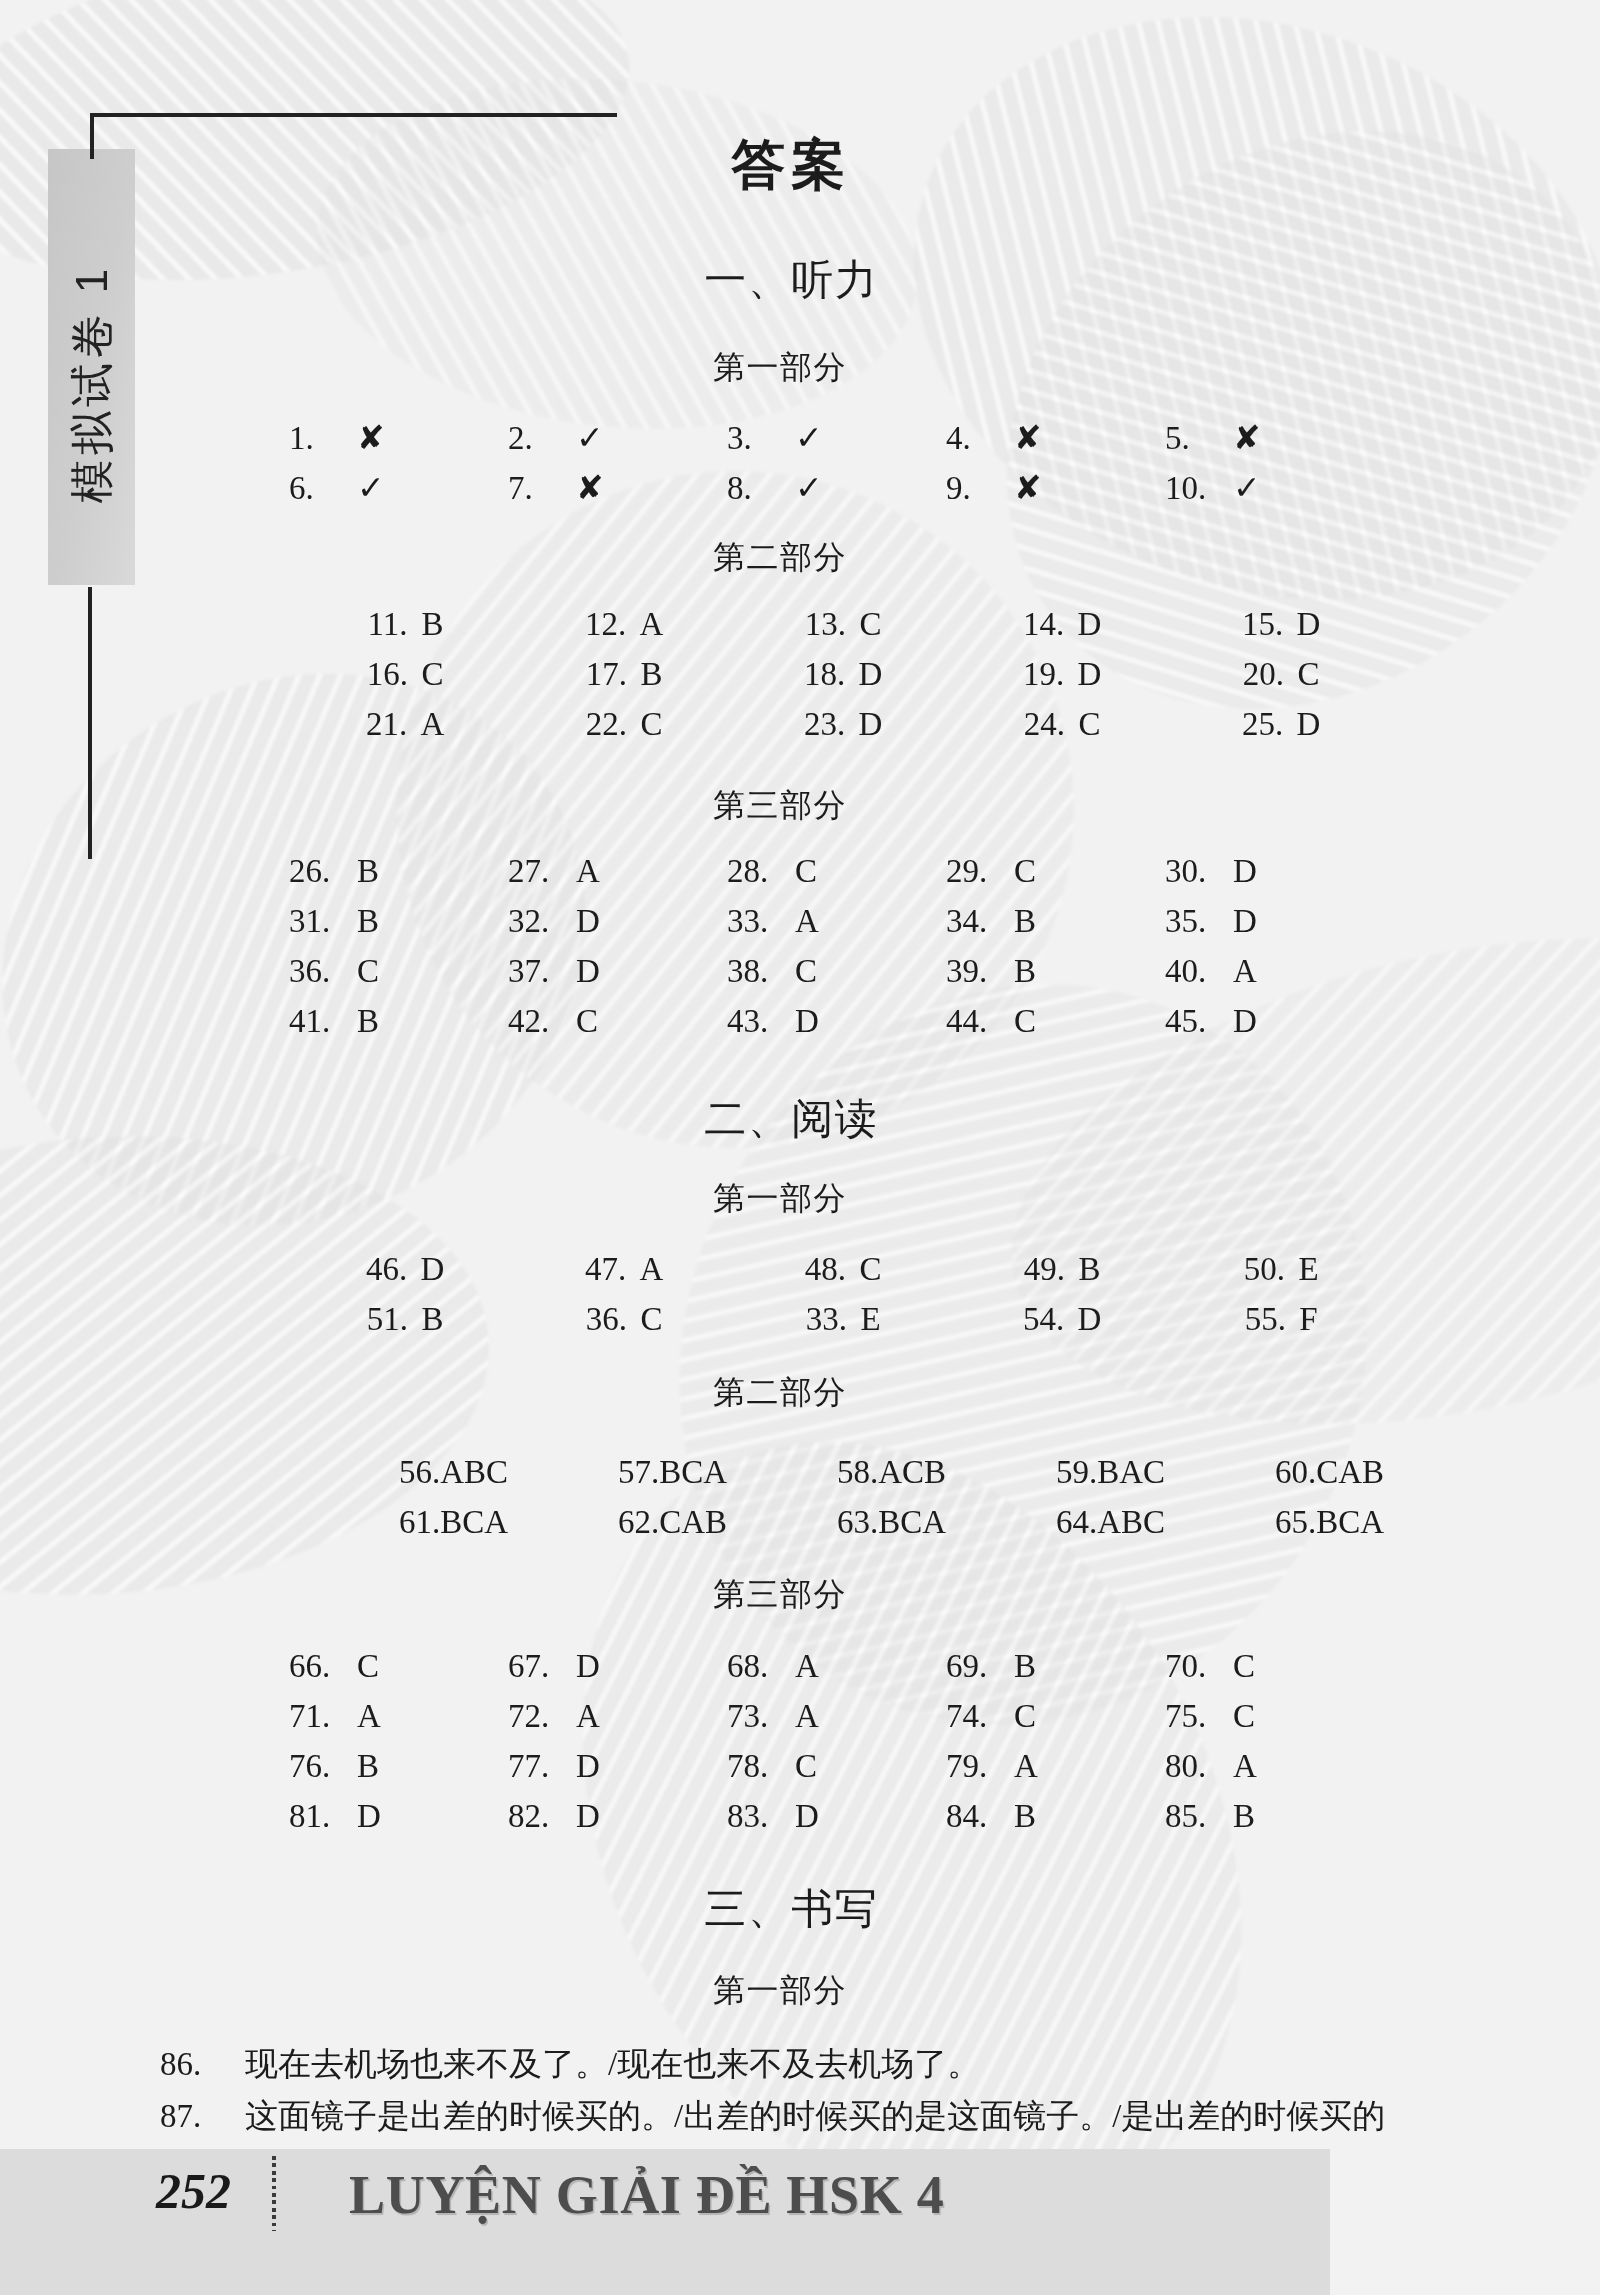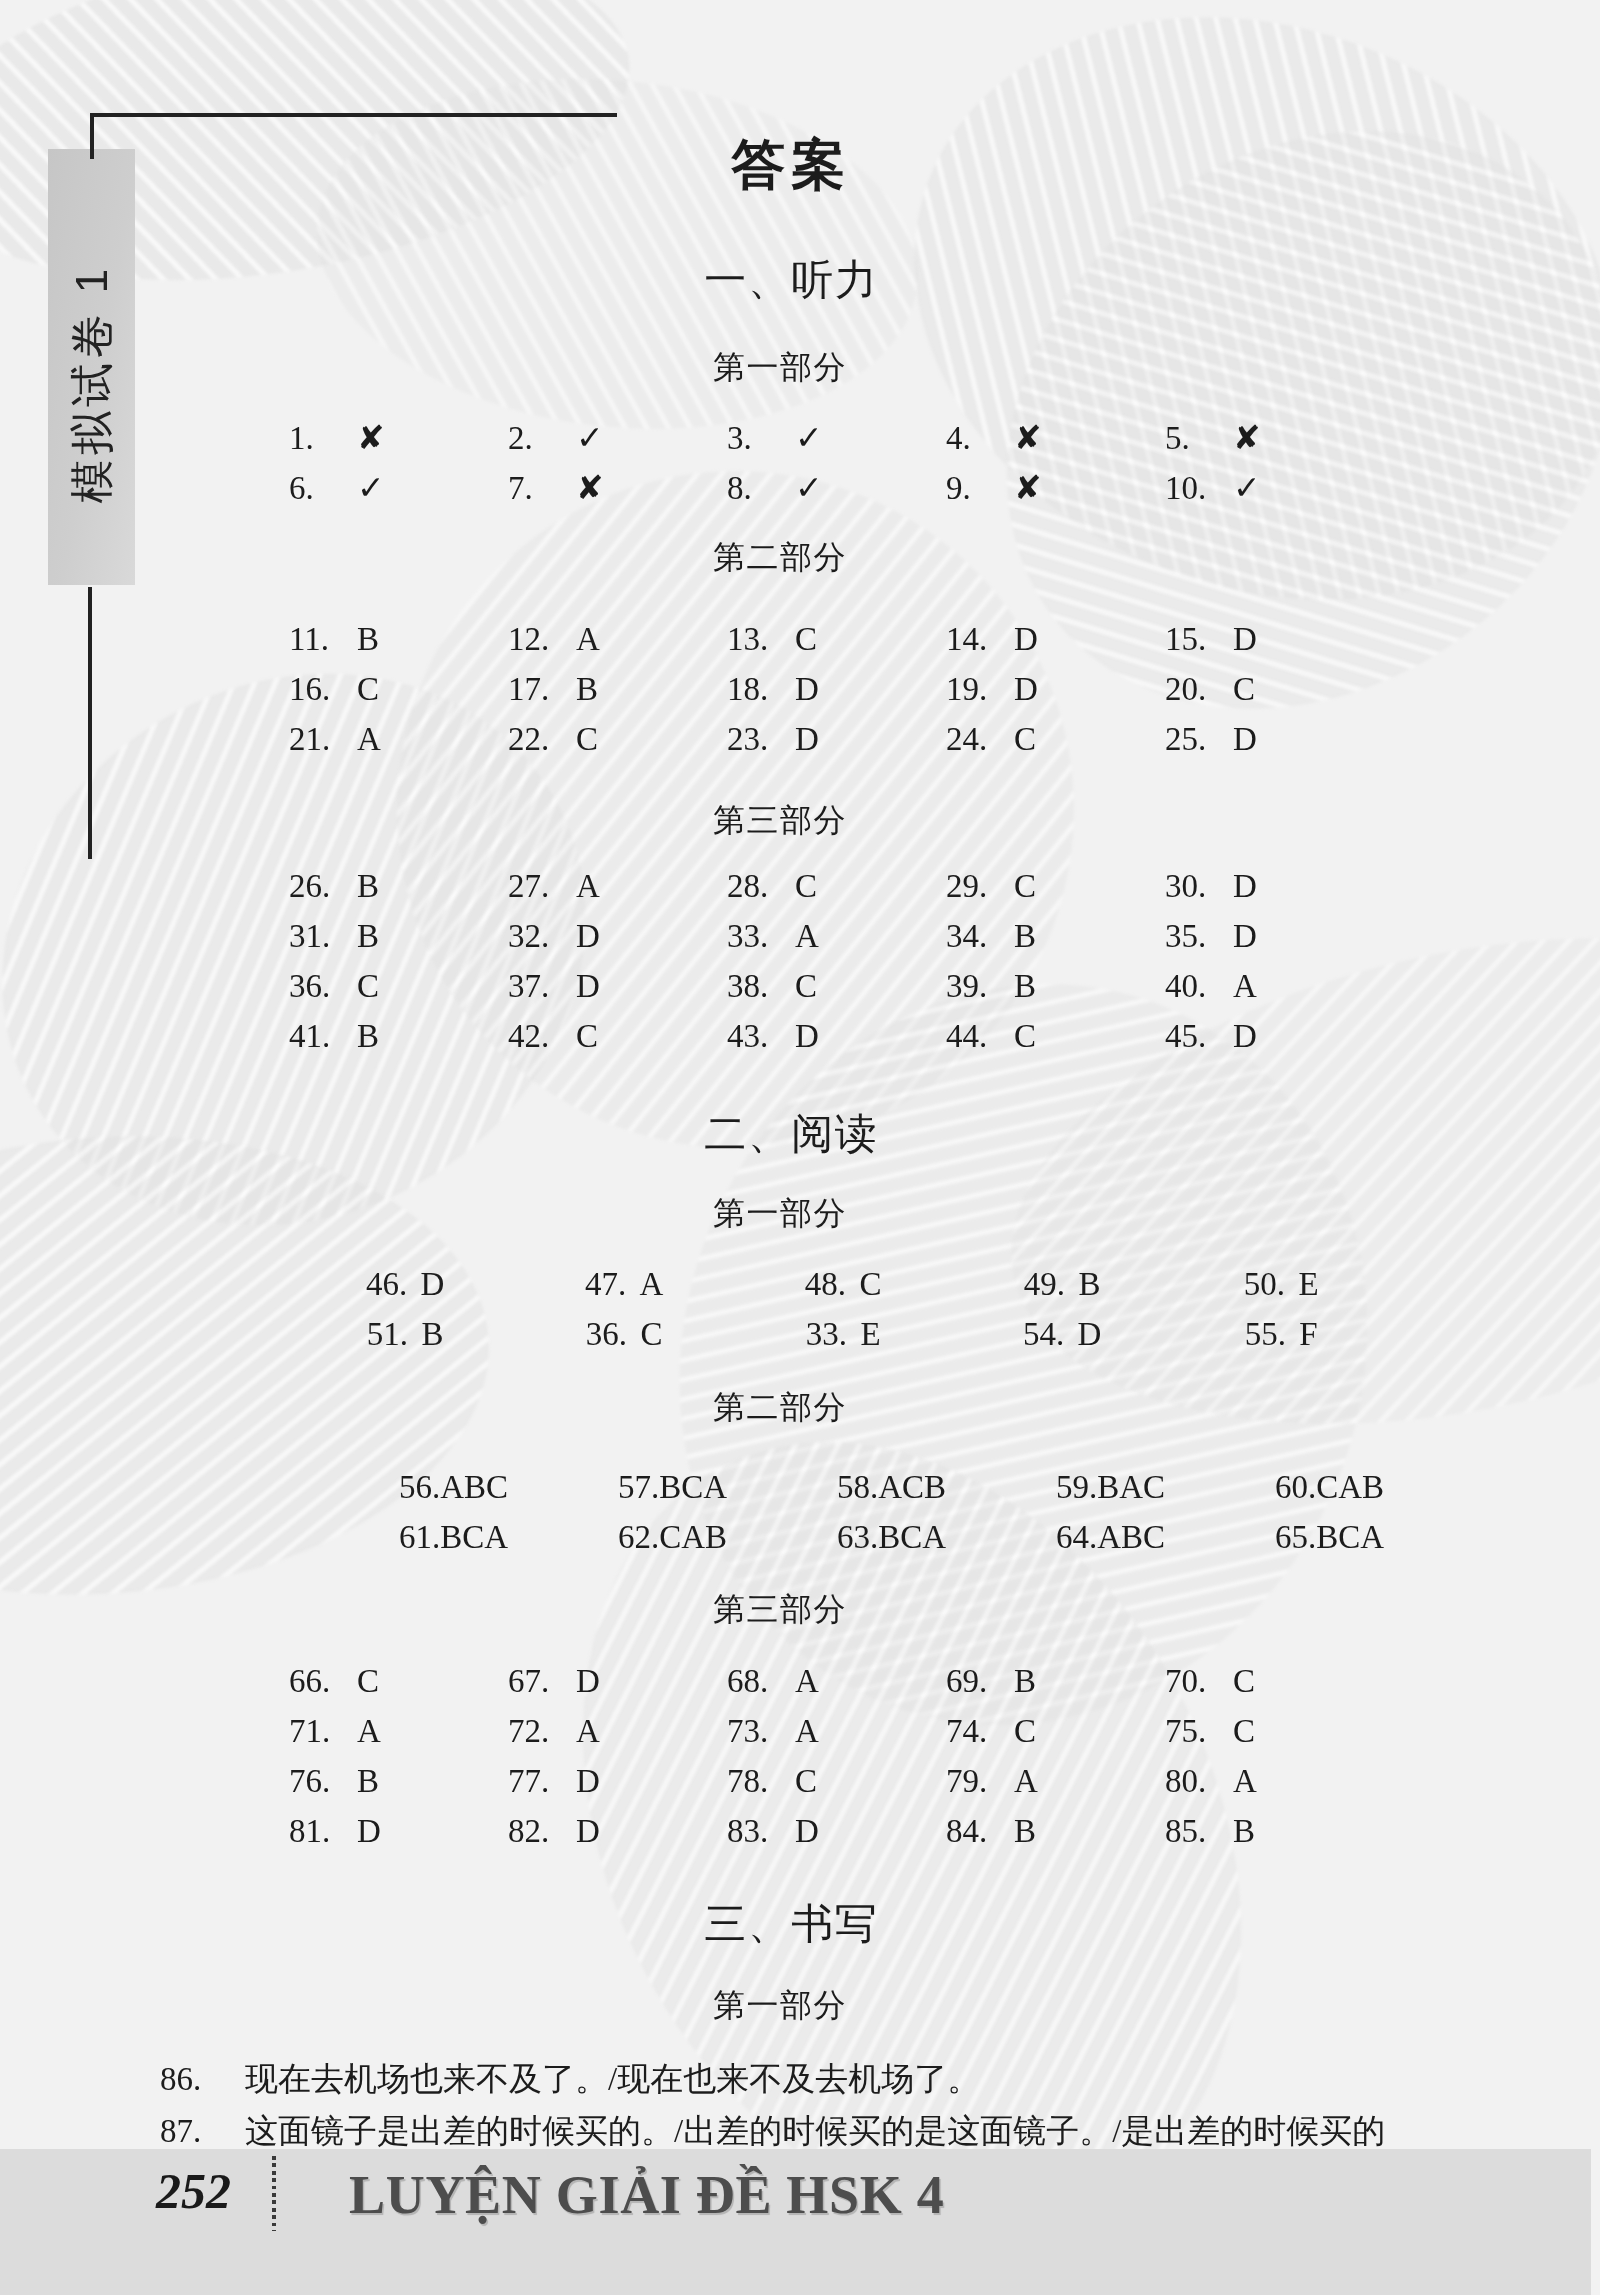--- a/index.html
+++ b/index.html
@@ -57,41 +57,41 @@
   }
   .m-sec1{margin-top:56px;}
   .m-part1{margin-top:44px;}
   .grid{
     margin-left:289px;width:1104px;
     display:grid;grid-template-columns:repeat(5,219px);
     font-size:33px;line-height:50px;
   }
   .g1{margin-top:26.5px;}
   .m-part2{margin-top:25px;}
-  .g2{margin-top:38px;}
+  .g2{margin-top:23px;text-align:center;}
   .m-part3{margin-top:37px;}
   .g3{margin-top:22px;}
   .m-sec2{margin-top:49px;}
   .m-part4{margin-top:35px;}
   .g4{margin-top:26.5px;text-align:center;}
   .m-part5{margin-top:29px;}
   .g5{margin-top:36px;text-align:right;}
   .m-part6{margin-top:28px;}
   .g6{margin-top:28px;}
   .m-sec3{margin-top:44px;}
   .m-part7{margin-top:37px;}
   .num{display:inline-block;min-width:68px;}
   .val{font-family:"Liberation Serif","DejaVu Sans",serif;}
   .writing{margin:29px 0 0 160px;font-size:33px;line-height:52px;}
   .w-item{display:flex;align-items:flex-start;}
   .w-num{flex:0 0 85px;}
   .w-text{width:1170px;}
   
   .footer{
-    position:absolute;left:0;top:2149px;width:1591px;height:146px;
+    position:absolute;left:0;top:2149px;width:1330px;height:146px;
     background:#dcdcdc;z-index:4;
   }
   .page-num{
     position:absolute;left:156px;top:13.2px;
     font-size:50px;font-weight:bold;font-style:italic;color:#1a1a1a;
   }
   .footer-divider{
     position:absolute;left:272px;top:7.4px;width:4.4px;height:75px;
     background:repeating-linear-gradient(to bottom,#3a3a3a 0 3.7px,rgba(0,0,0,0) 3.7px 7.4px);
   }

